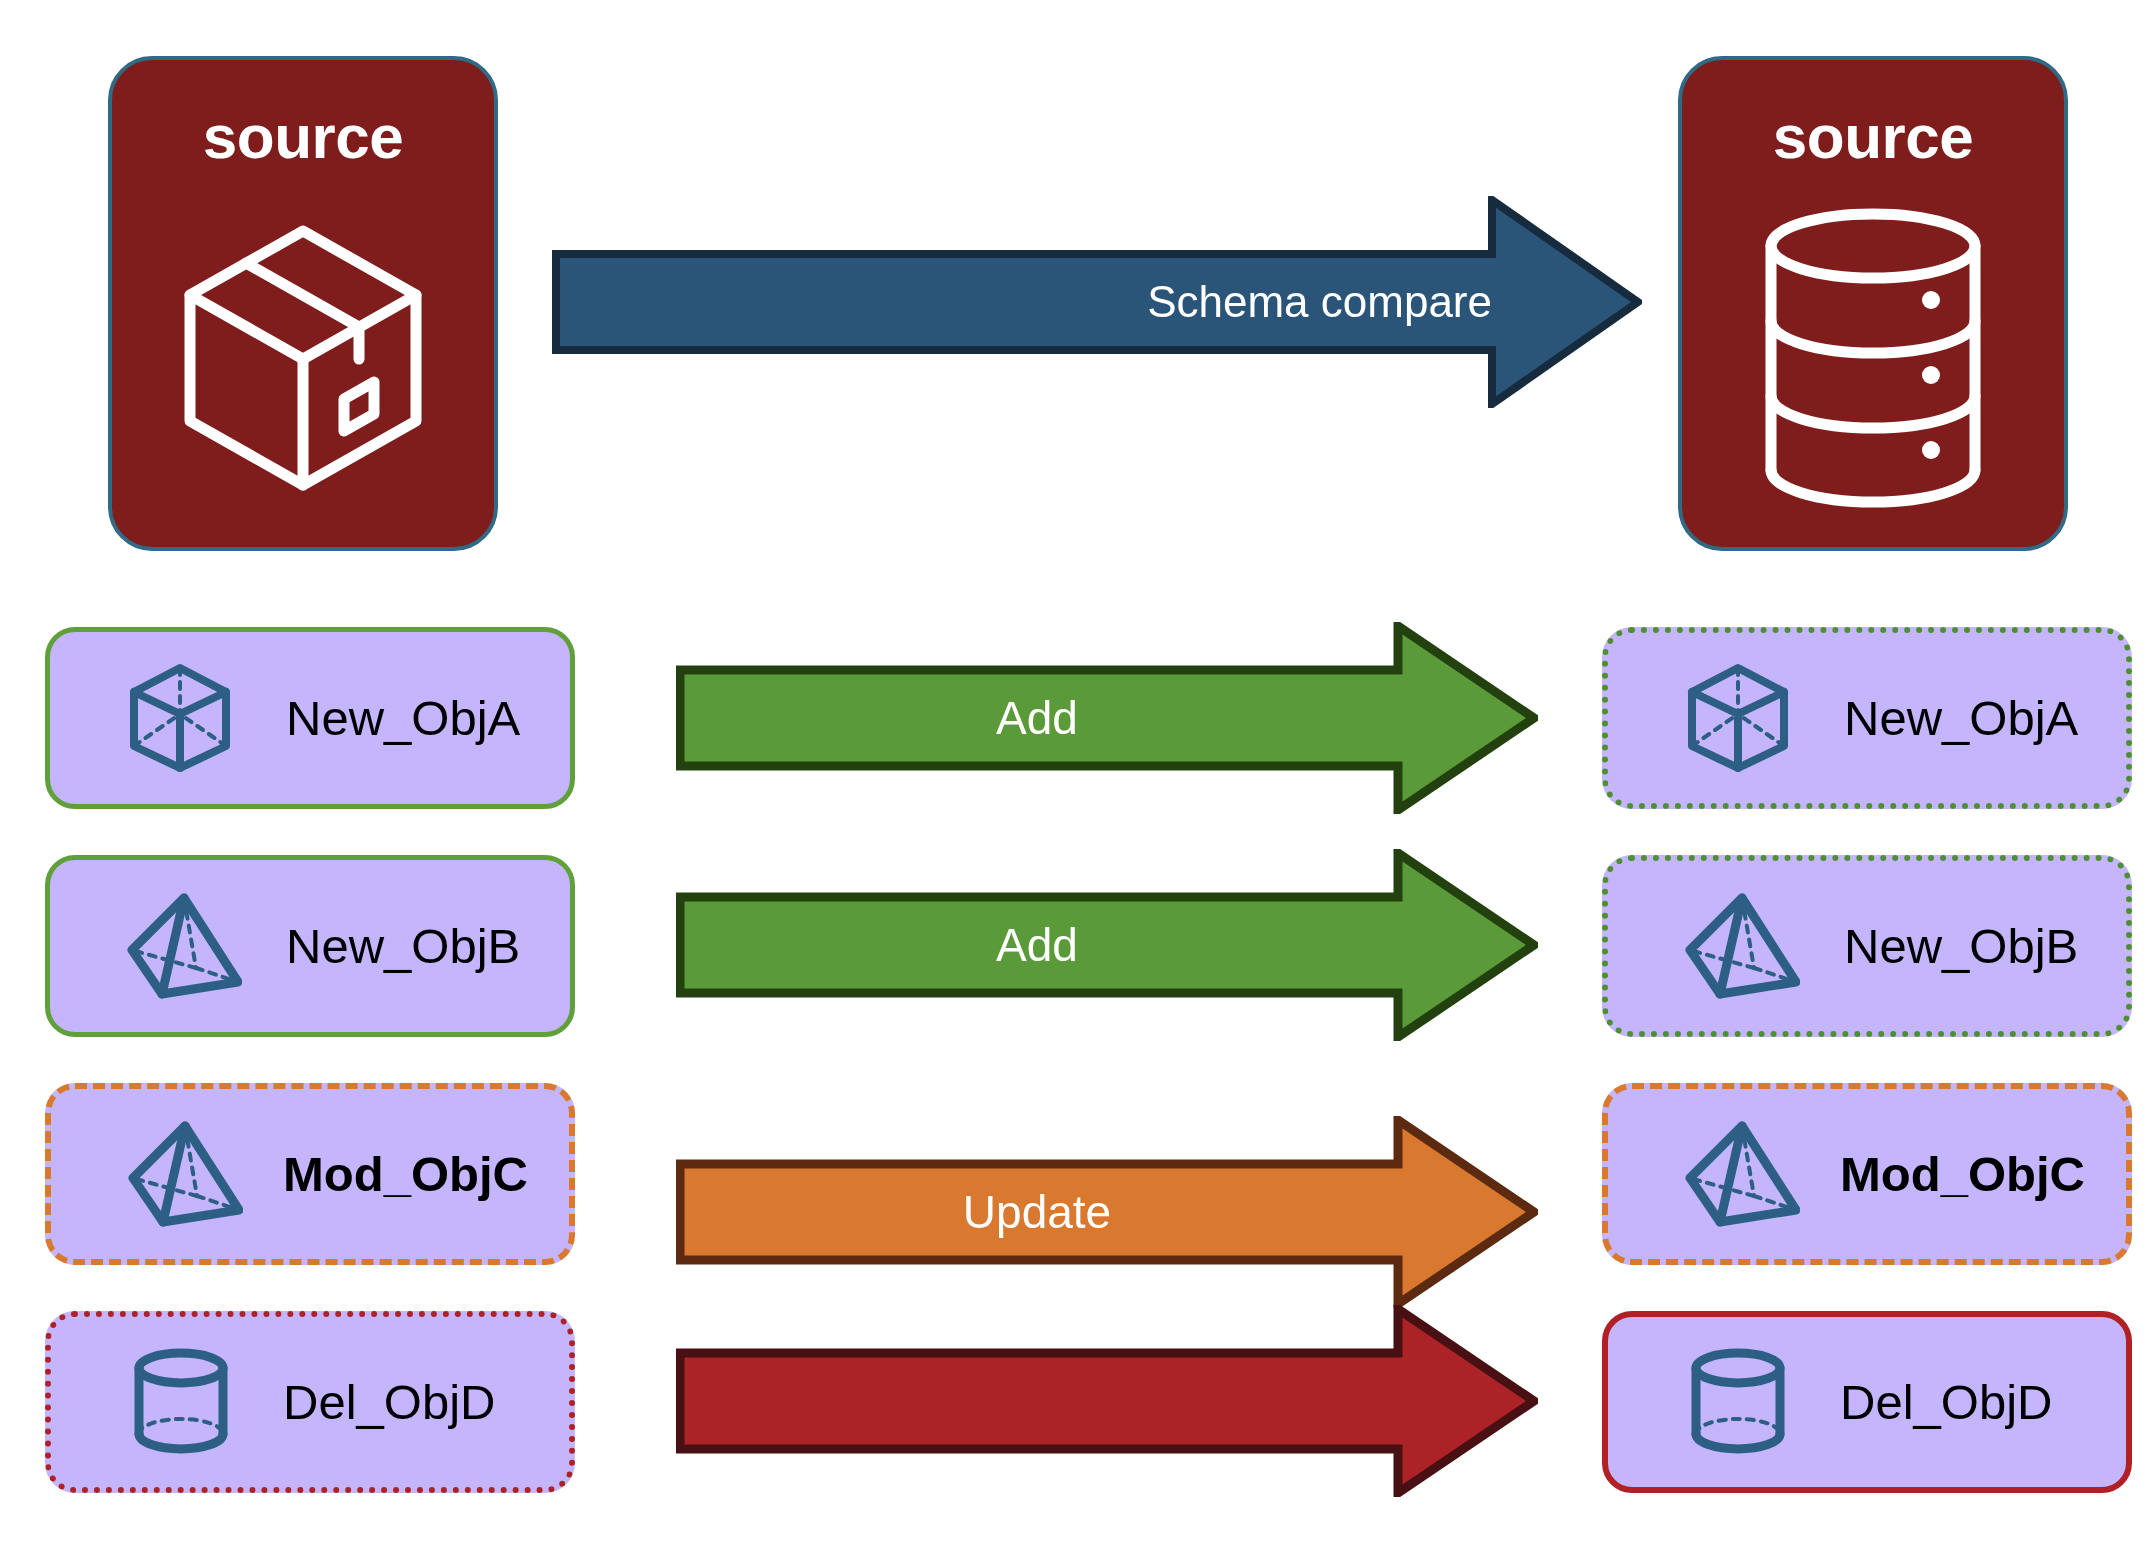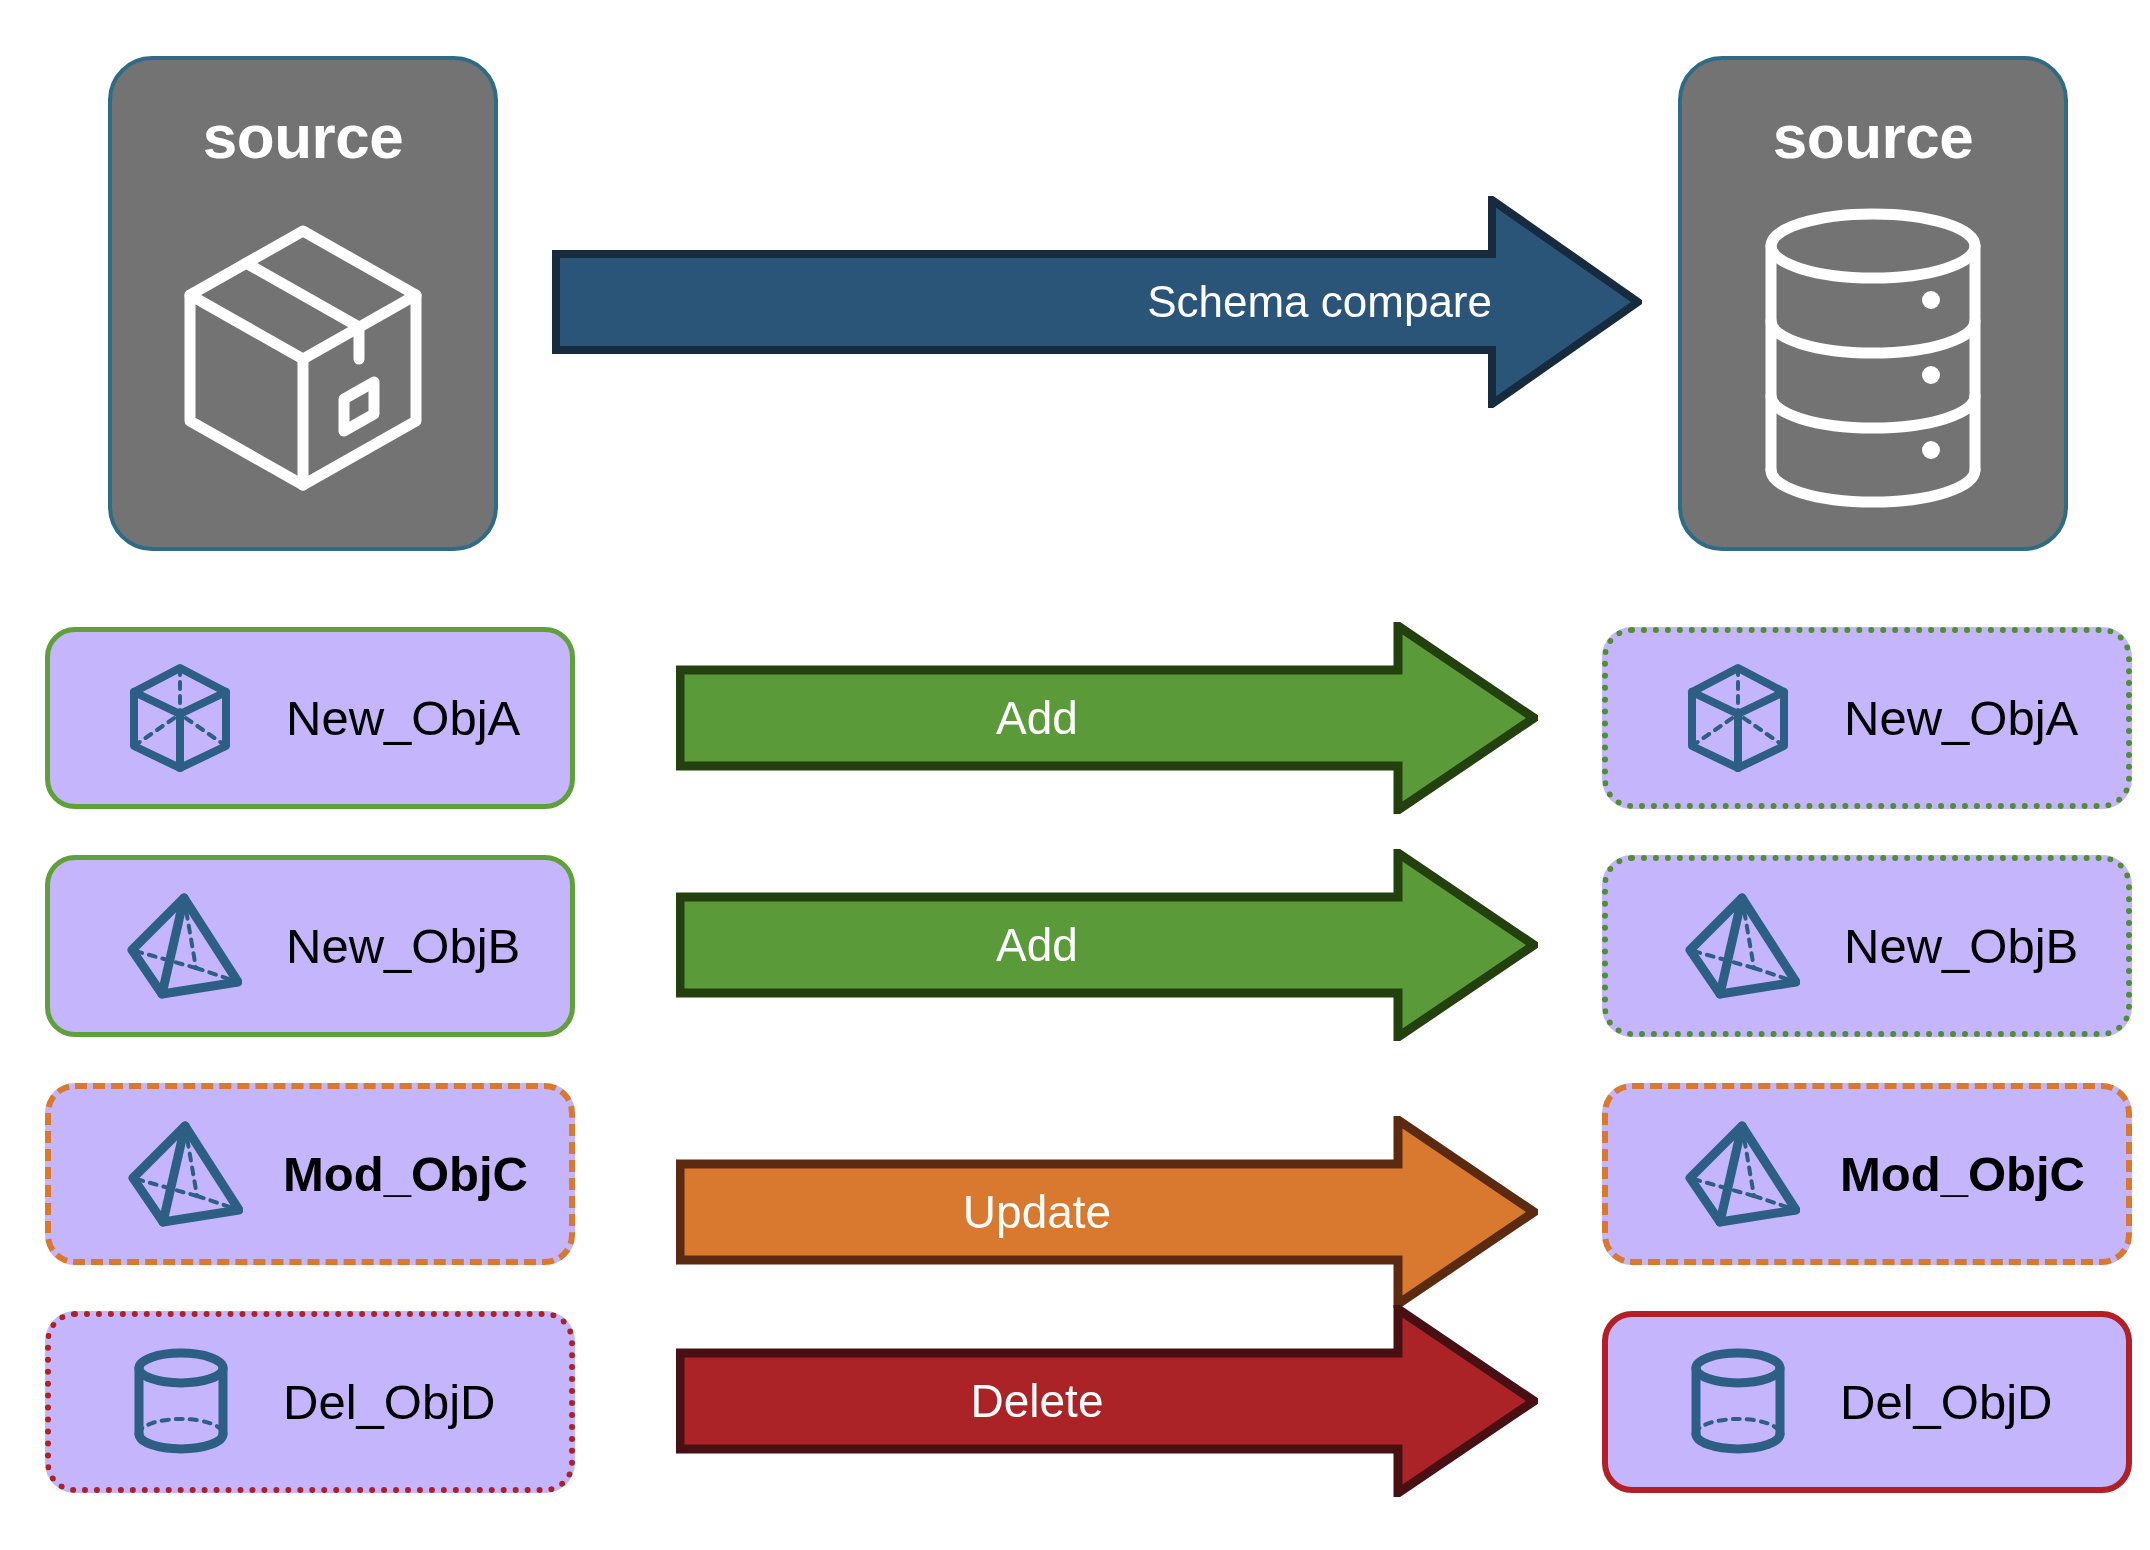--- a/index.html
+++ b/index.html
@@ -5,21 +5,21 @@
   html,body{margin:0;padding:0;background:#ffffff;}
   body{
     width:2150px;height:1550px;position:relative;overflow:hidden;
     font-family:"Liberation Sans","DejaVu Sans",sans-serif;
     -webkit-font-smoothing:antialiased;
   }
 
   
   .endpoint{
     position:absolute;
-    background:#737373;
+    background:#7f1d1d;
     border:4px solid #2f6b85;
     border-radius:44px;
     box-sizing:border-box;
     display:flex;flex-direction:column;align-items:center;
   }
   .endpoint-title{
     color:#ffffff;font-weight:bold;font-size:62px;line-height:1;
     margin-top:46px;letter-spacing:-0.5px;
   }
   .endpoint-icon{flex:1;display:flex;align-items:center;justify-content:center;width:100%;}
@@ -226,21 +226,20 @@
       <path d="M8 88 A42 15 0 0 1 92 88" stroke-width="4" stroke-dasharray="7 7"></path>
     </svg>
   </div>
   <div class="olabel" style="margin-left:52px;">Del_ObjD</div>
 </div>
 
 <div class="act-arrow" style="left:676px;top:1305px;width:862px;height:192px;">
   <svg width="862" height="192" viewBox="0 0 862 192" preserveAspectRatio="none">
     <polygon points="4,48 722,48 722,4 858,96 722,188 722,144 4,144" fill="#ab2326" stroke="#481013" stroke-width="9" stroke-linejoin="miter"></polygon>
   </svg>
-  <div class="act-label" style="left:0;top:73px;width:722px;">Delete</div>
 </div>
 
 <div class="objcard b-red-solid" style="left:1602px;top:1311px;width:530px;height:182px;">
   <div class="oi" style="margin-left:80px;width:100px;">
     <svg width="100" height="112" viewBox="0 0 100 112" fill="none" stroke="#2d5f85" stroke-width="9" stroke-linejoin="round" stroke-linecap="round">
       <ellipse cx="50" cy="22" rx="42" ry="15"></ellipse>
       <path d="M8 22 L8 88"></path>
       <path d="M92 22 L92 88"></path>
       <path d="M8 88 A42 15 0 0 0 92 88"></path>
       <path d="M8 88 A42 15 0 0 1 92 88" stroke-width="4" stroke-dasharray="7 7"></path>

